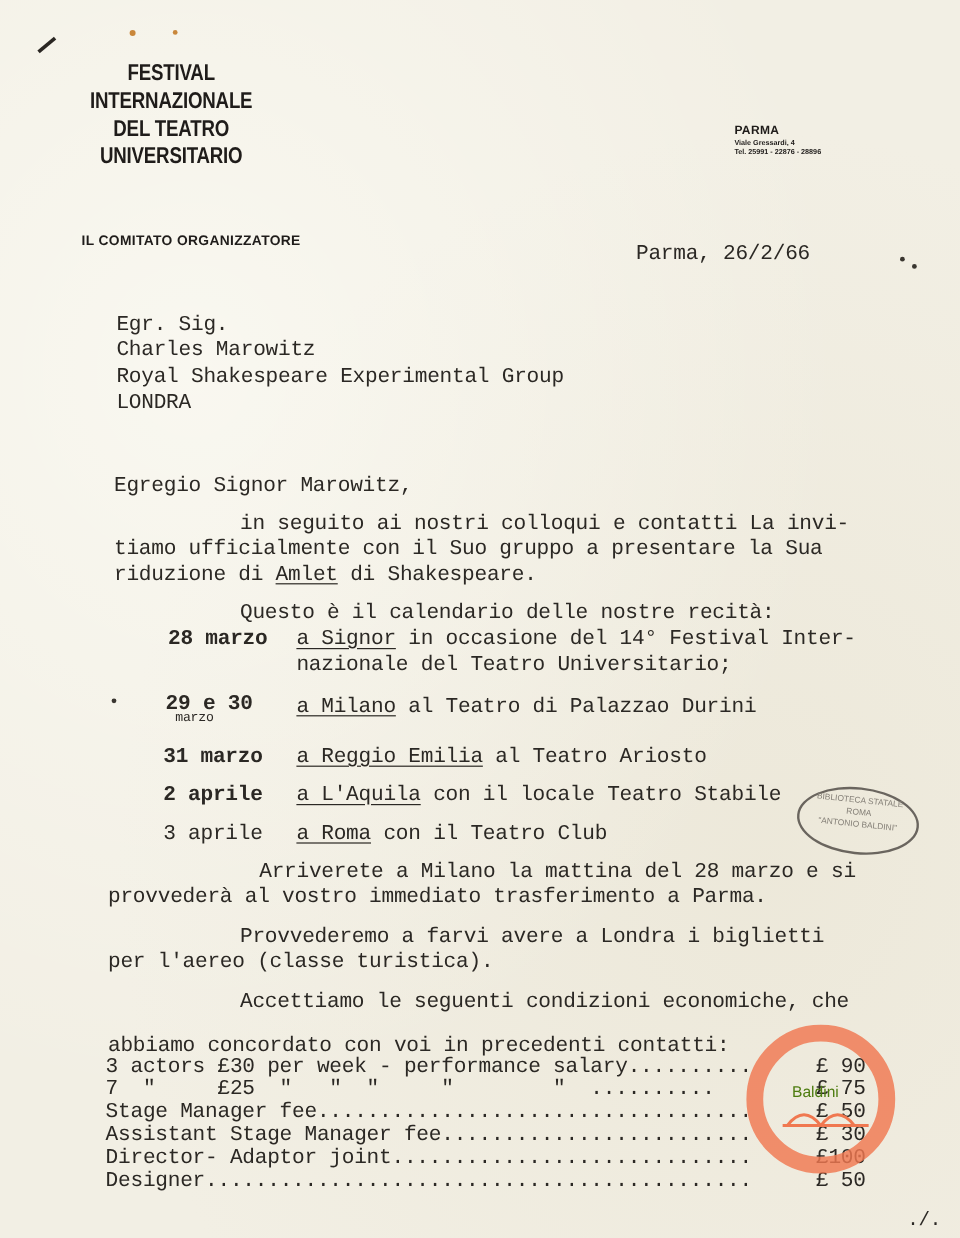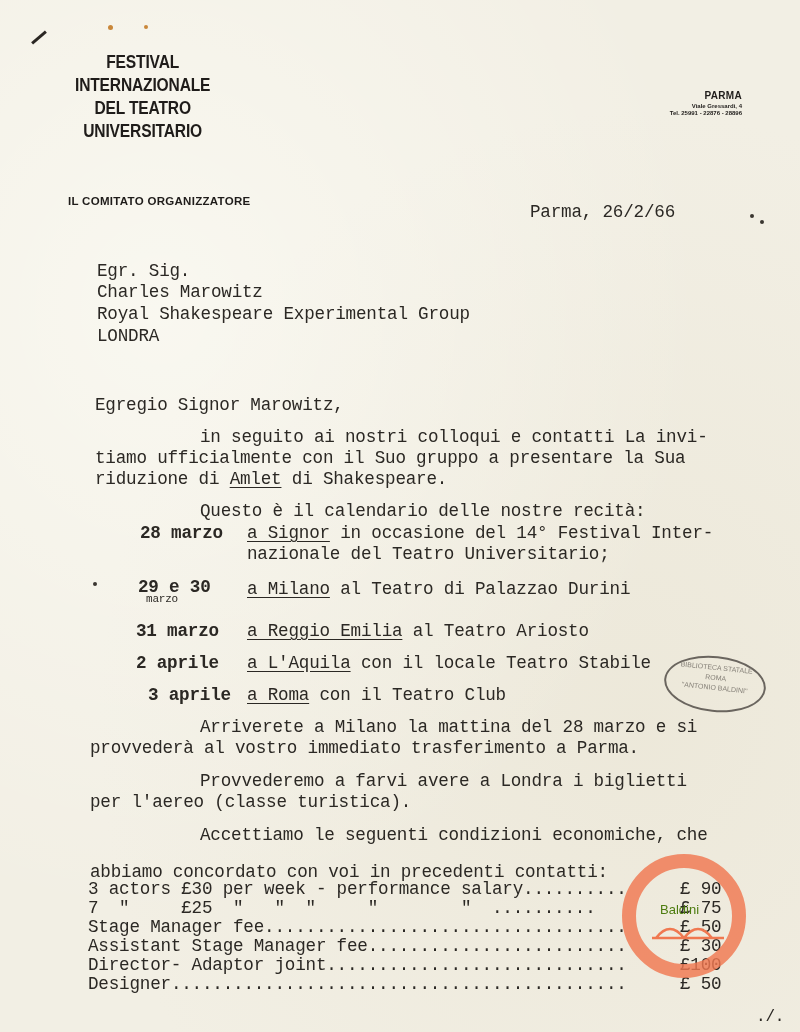--- a/index.html
+++ b/index.html
@@ -23,23 +23,23 @@
     color: #1f1c1a; transform: scaleX(0.82); transform-origin: left top;
     text-align: center;
   }
   .head div { white-space: nowrap; }
   .committee {
     position: absolute; left: 68px; top: 195px;
     font-family: "Liberation Sans", sans-serif; font-weight: bold;
     font-size: 11.5px; letter-spacing: 0.3px; color: #1f1c1a;
   }
   .addr {
-    position: absolute; left: 612px; top: 90px; width: 130px;
+    position: absolute; left: 612px; top: 104px; width: 130px;
     font-family: "Liberation Sans", sans-serif; font-weight: bold;
-    text-align: right; color: #1f1c1a;
+    text-align: left; color: #1f1c1a;
   }
   .addr .city { font-size: 10px; letter-spacing: 0.3px; }
   .addr .street { font-size: 6px; margin-top: 2px; }
   .addr .tel { font-size: 6px; margin-top: 1px; }
   .tw {
     font-family: "Liberation Mono", monospace;
     font-size: 17.6px; color: #2b2824;
     position: absolute; white-space: pre; line-height: 19px;
     letter-spacing: -0.2px;
   }
@@ -110,25 +110,25 @@
   <div class="tw" style="left:138px; top:578px; font-weight:bold;">29 e 30</div>
   <div class="tw" style="left:146px; top:590px; font-size:11px;">marzo</div>
   <div class="tw" style="left:247px; top:580px;"><span class="u">a Milano</span><span> al Teatro di Palazzao Durini</span></div>
 
   <div class="tw" style="left:136px; top:622px; font-weight:bold;">31 marzo</div>
   <div class="tw" style="left:247px; top:622px;"><span class="u">a Reggio Emilia</span><span> al Teatro Ariosto</span></div>
 
   <div class="tw" style="left:136px; top:654px; font-weight:bold;">2 aprile</div>
   <div class="tw" style="left:247px; top:654px;"><span class="u">a L'Aquila</span><span> con il locale Teatro Stabile</span></div>
 
-  <div class="tw" style="left:148px; top:686px; font-weight:bold;">3 aprile</div>
+  <div class="tw" style="left:136px; top:686px; font-weight:normal;">3 aprile</div>
   <div class="tw" style="left:247px; top:686px;"><span class="u">a Roma</span><span> con il Teatro Club</span></div>
 </div>
 
-<div class="tw" style="left:200px; top:718px;">Arriverete a Milano la mattina del 28 marzo e si</div>
+<div class="tw" style="left:216px; top:718px;">Arriverete a Milano la mattina del 28 marzo e si</div>
 <div class="tw" style="left:90px; top:739px;">provvederà al vostro immediato trasferimento a Parma.</div>
 
 <div class="tw" style="left:200px; top:772px;">Provvederemo a farvi avere a Londra i biglietti</div>
 <div class="tw" style="left:90px; top:793px;">per l'aereo (classe turistica).</div>
 
 <div class="tw" style="left:200px; top:826px;">Accettiamo le seguenti condizioni economiche, che</div>
 <div class="tw" style="left:90px; top:863px;">abbiamo concordato con voi in precedenti contatti:</div>
 
 <div>
   <div class="tw" style="left:88px; top:880px;"><span>3 actors £30 per week - performance salary</span><span>..........</span></div>

